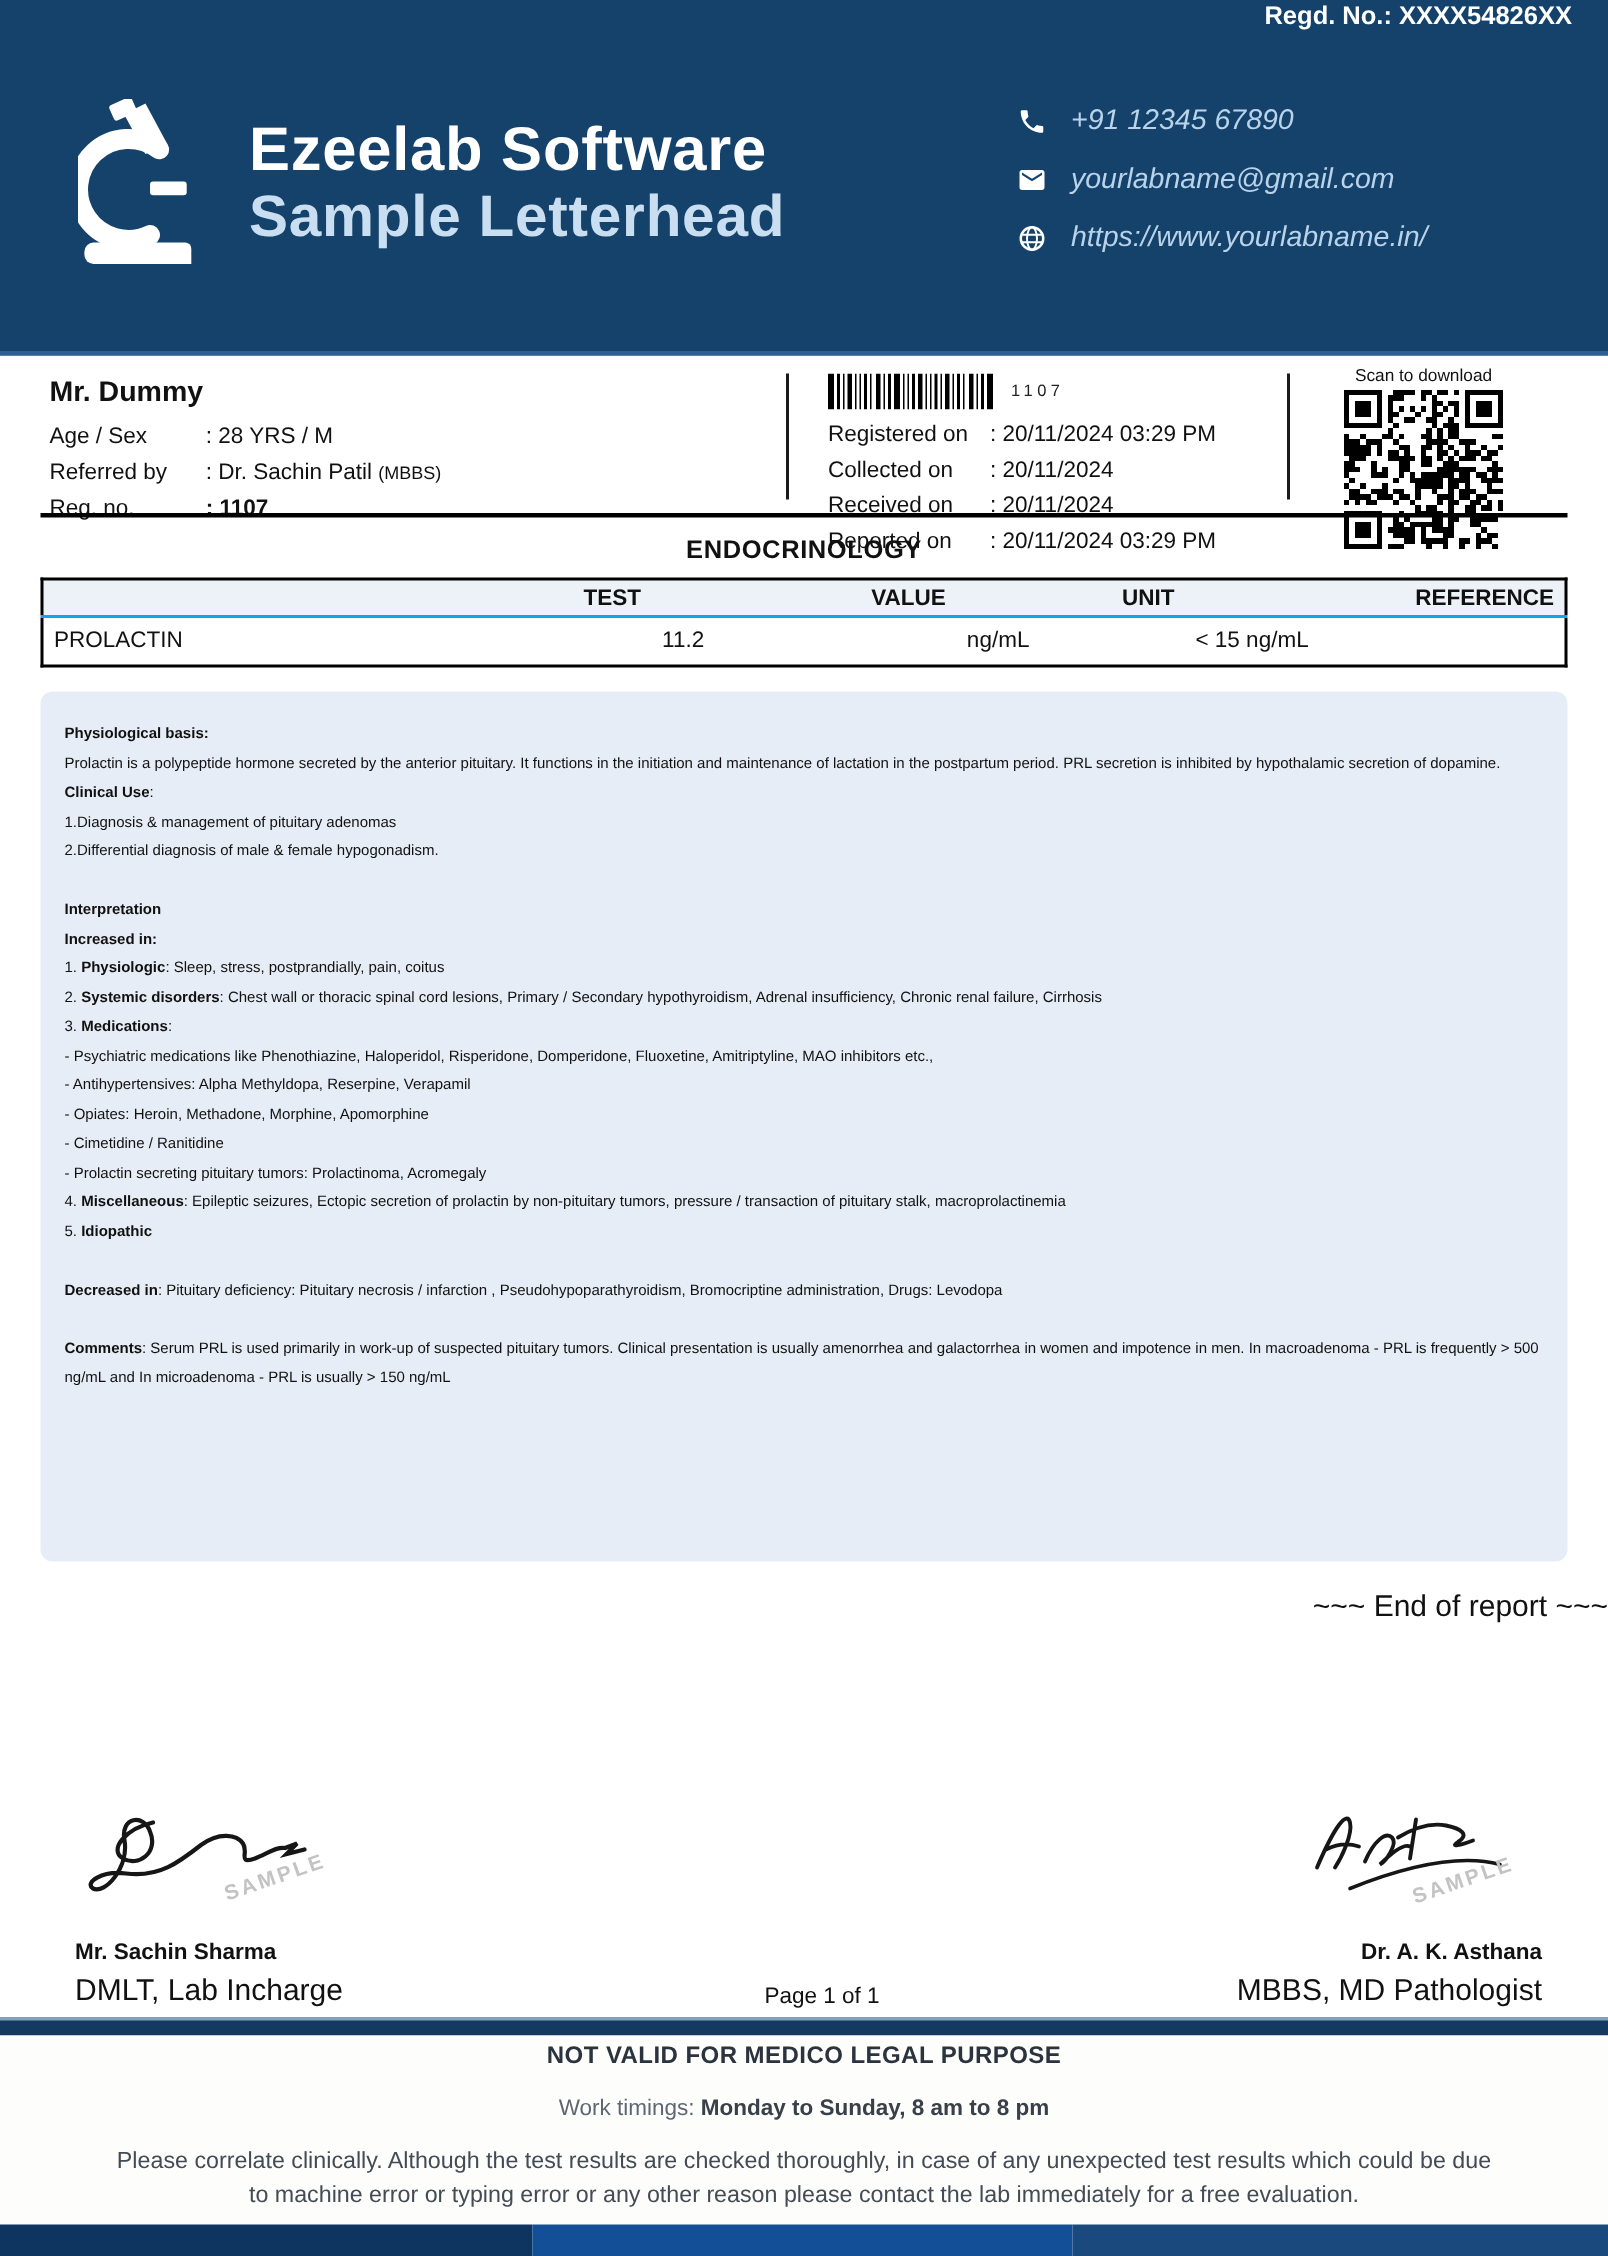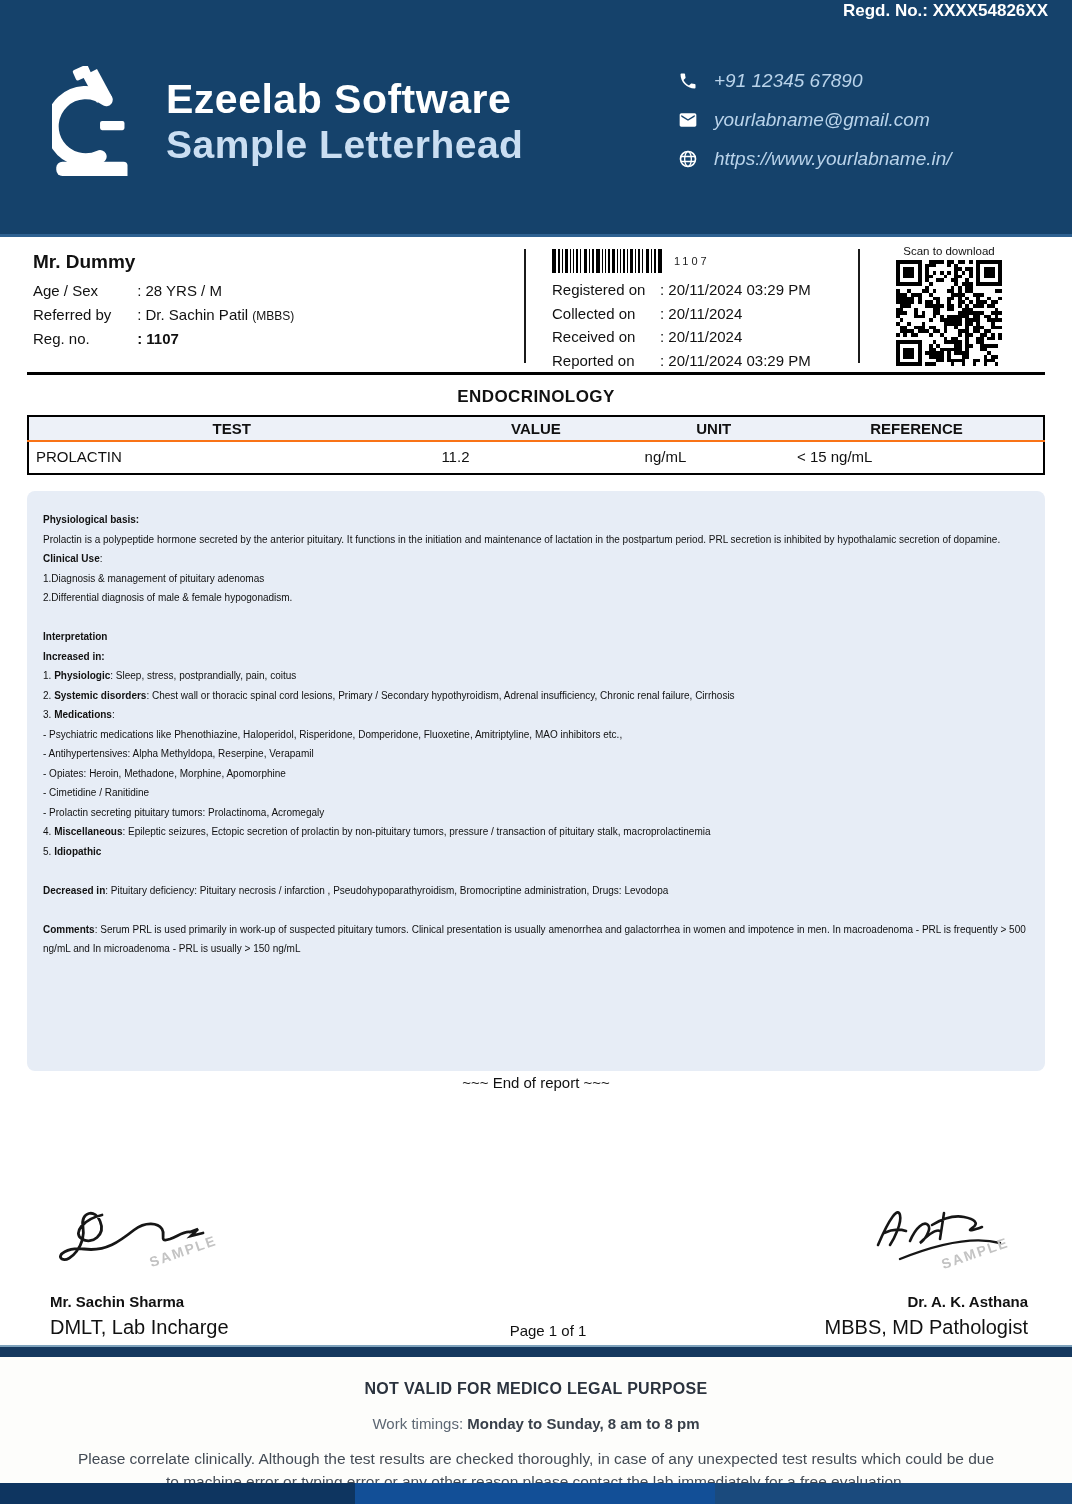--- a/index.html
+++ b/index.html
@@ -10,64 +10,64 @@
   .regd{position:absolute;top:1px;right:24px;color:#ffffff;font-size:17px;font-weight:bold;}
   .brand{position:absolute;left:52px;top:66px;display:flex;align-items:center;}
   .logo{width:92px;height:112px;margin-right:22px;}
   .labname{color:#ffffff;font-size:41px;font-weight:bold;line-height:1.12;letter-spacing:.5px;}
   .tagline{color:#cadef2;font-size:39px;font-weight:600;line-height:1.12;letter-spacing:.5px;}
   .contacts{position:absolute;left:678px;top:70px;}
   .c-row{display:flex;align-items:center;margin-bottom:17px;font-style:italic;}
   .c-ico{width:20px;height:20px;margin-right:16px;flex:0 0 auto;}
   .c-txt{color:#b9d3ea;font-size:19px;}
   
-  .pstrip{position:relative;height:138px;}
+  .pstrip{position:relative;height:108px;}
   .pleft{position:absolute;left:33px;top:14px;}
   .pname{font-size:19px;font-weight:bold;margin-bottom:9px;}
   .prow{font-size:15px;margin-bottom:7px;}
   .plabel{display:inline-block;width:100px;}
   .b{font-weight:bold;}
   .small{font-size:12px;}
   .vdiv{position:absolute;top:12px;bottom:12px;width:2px;background:#1b1b1b;}
   .pmid{position:absolute;left:552px;top:12px;width:296px;}
   .bc-row{display:flex;align-items:center;margin-bottom:8px;text-align:right;}
   .bc{width:112px;height:24px;margin-right:10px;}
   .bc-num{font-size:11px;letter-spacing:3px;color:#222;}
   .drow{font-size:15px;margin-bottom:6.5px;}
   .dlabel{display:inline-block;width:108px;}
   .pright{position:absolute;left:874px;top:8px;width:150px;text-align:center;}
   .qr-cap{font-size:11.5px;margin-bottom:3px;color:#111;}
   .qr{width:106px;height:106px;}
   .hline{position:absolute;left:27px;right:27px;bottom:0;height:3px;background:#000;}
   
   .sect-title{text-align:center;font-size:17px;font-weight:bold;margin-top:12px;letter-spacing:.4px;}
   table.rt{width:1018px;margin:8px auto 0;border-collapse:collapse;border:2px solid #000;font-size:15px;}
-  table.rt th{background:#edf1f8;text-align:center;font-weight:bold;padding:3px 7px;border-bottom:2px solid #f97316;}
+  table.rt th{background:#edf1f8;text-align:right;font-weight:bold;padding:3px 7px;border-bottom:2px solid #0ea5e9;}
   table.rt td{padding:6px 7px 8px;}
   .col-test{width:40%;}.col-value{width:20%;}.col-unit{width:15%;}.col-ref{width:25%;}
   .notes-box{width:986px;margin:16px auto 0;background:#e7edf6;border-radius:8px;
              padding:19px 16px 21px;font-size:10px;line-height:19.5px;min-height:540px;box-sizing:content-box;}
   .note-line{white-space:normal;}
   .note-blank{height:19.5px;}
-  .end-line{text-align:center;font-size:15px;margin-top:3px;}
+  .end-line{text-align:right;font-size:20px;margin-top:19px;}
   
   .sigzone{position:absolute;left:0;top:1100px;width:1072px;height:245px;}
   .sig-left{position:absolute;left:50px;bottom:6px;width:260px;}
   .sig-right{position:absolute;right:44px;bottom:6px;width:260px;text-align:right;}
   .sigimg{position:relative;height:88px;margin-bottom:8px;}
   .sig-right .sigimg svg{float:right;}
   .wm{position:absolute;color:#c3c3c3;font-size:14px;font-weight:600;letter-spacing:2px;transform:rotate(-19deg);}
   .sig-name{font-size:15px;font-weight:bold;margin-bottom:6px;}
   .sig-title{font-size:20px;}
   .pageinfo{position:absolute;left:0;right:0;bottom:6px;text-align:center;font-size:15px;margin-left:24px;}
   
   .ftr{position:absolute;left:0;bottom:0;width:1072px;}
   .ftr-bar{height:10px;background:#16395f;border-top:2px solid #7fa3bd;}
   .ftr-mid{background:#fdfdfb;height:126px;text-align:center;}
-  .notice{padding-top:23px;font-size:16px;font-weight:bold;color:#2b333e;letter-spacing:.3px;}
+  .notice{padding-top:5px;font-size:16px;font-weight:bold;color:#2b333e;letter-spacing:.3px;}
   .timings{margin-top:17px;font-size:15px;color:#5d6773;}
   .timings .b{color:#39404a;}
   .disclaimer{margin:15px auto 0;width:930px;font-size:15.5px;color:#434b55;line-height:1.5;}
   .ftr-bot{height:21px;display:flex;}
   .seg{height:100%;}
 </style>
 </head>
 <body>
 
 <div id="page">

